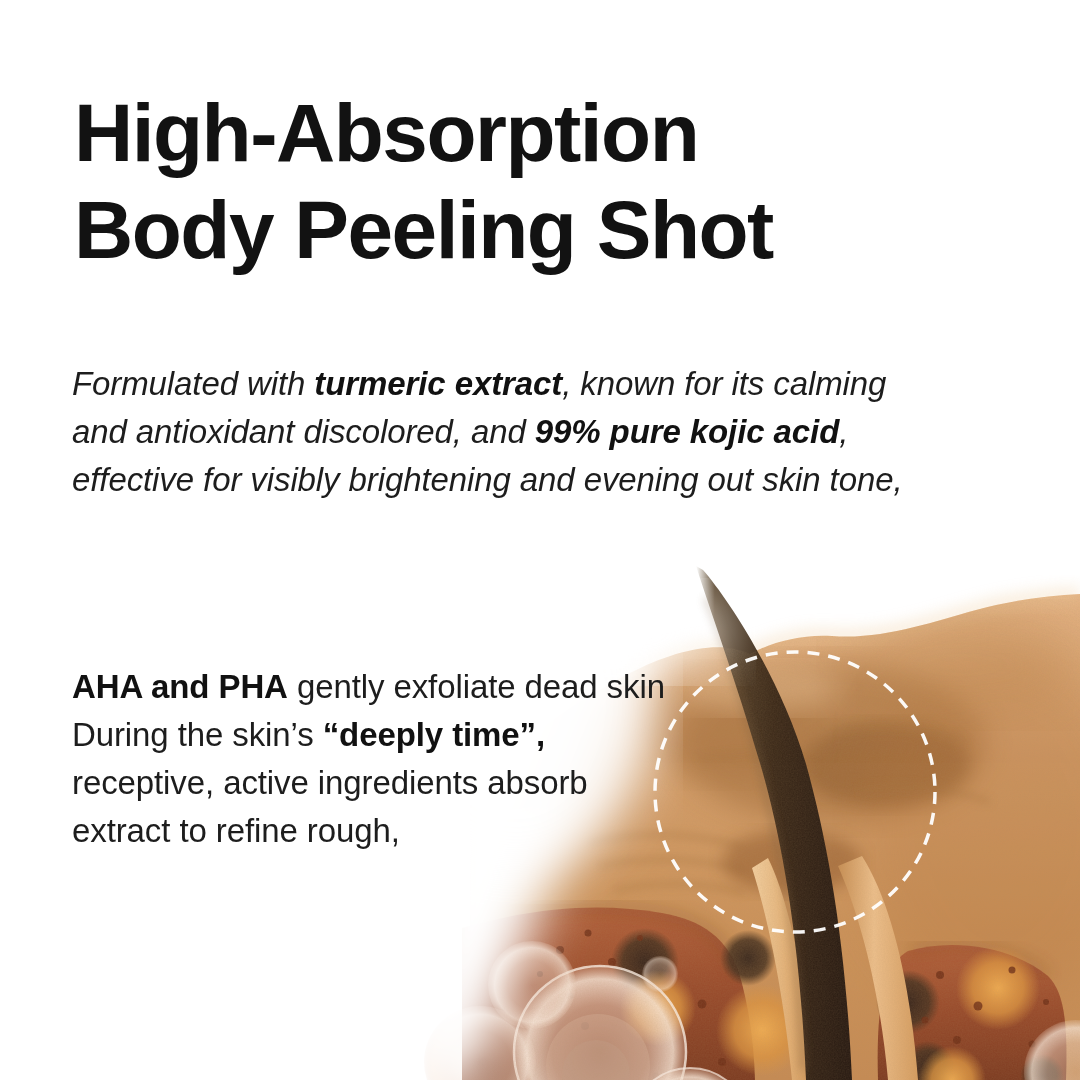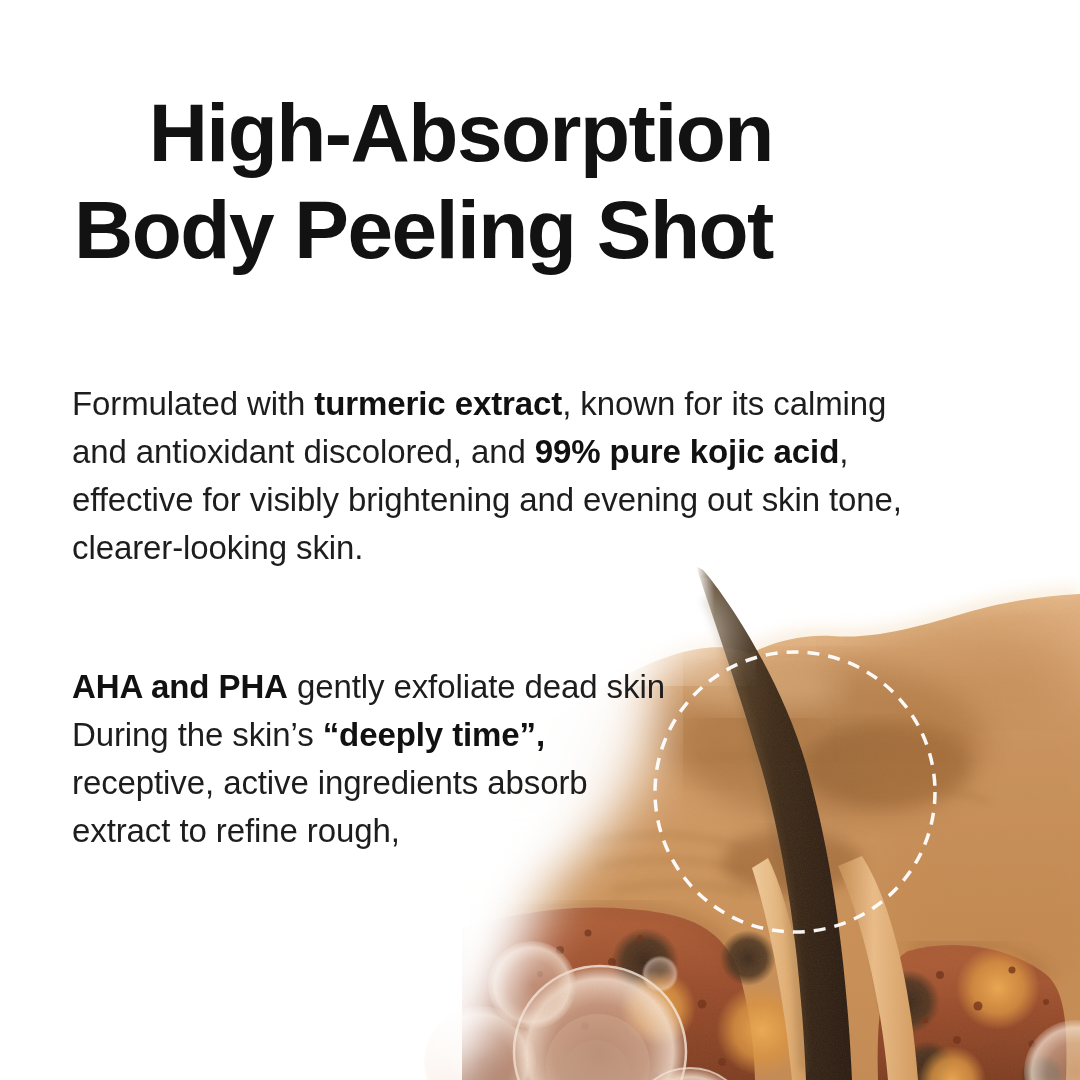--- a/index.html
+++ b/index.html
@@ -6,32 +6,31 @@
   .canvas {
     position:relative; width:1080px; height:1080px; overflow:hidden;
     background:#ffffff; font-family:"Liberation Sans", sans-serif;
   }
   .illus { position:absolute; left:0; top:0; width:1080px; height:1080px; }
   .text-layer { position:absolute; left:0; top:0; width:1080px; height:1080px; pointer-events:none; }
   .title {
     position:absolute; left:74px; top:84px;
     font-size:82px; line-height:97px; font-weight:800; letter-spacing:-1.5px;
     color:#121212;
-    text-align:right;
   }
   .subtitle {
     position:absolute; left:76px; top:286px;
     font-size:34px; font-weight:700; letter-spacing:0.2px; color:#151515;
   }
   .para {
     position:absolute; left:72px;
     font-size:33px; line-height:48px; color:#1d1d1d; letter-spacing:-0.1px;
   }
   .para b { font-weight:700; color:#111; }
-  .p1 { top:380px; }
+  .p1 { top:360px;font-style:italic; }
   .p2 { top:663px; }
   .line { white-space:nowrap; }
 </style>
 </head>
 <body>
 
 <div class="canvas">
 
   <svg class="illus" viewBox="0 0 1080 1080" aria-hidden="true">
     <defs>
@@ -201,21 +200,20 @@
 
   <div class="text-layer">
     <h1 class="title" style="margin:0">
       <span style="display:block">High-Absorption</span>
       <span style="display:block">Body Peeling Shot</span>
     </h1>
     <div class="para p1">
         <div class="line"><span>Formulated with </span><b>turmeric extract</b><span>, known for its calming</span></div>
         <div class="line"><span>and antioxidant discolored, and </span><b>99% pure kojic acid</b><span>,</span></div>
         <div class="line"><span>effective for visibly brightening and evening out skin tone,</span></div>
-        <div class="line"><span>clearer-looking skin.</span></div>
       </div>
     <div class="para p2">
         <div class="line"><b>AHA and PHA</b><span> gently exfoliate dead skin</span></div>
         <div class="line"><span>During the skin’s </span><b>“deeply time”,</b></div>
         <div class="line"><span>receptive, active ingredients absorb</span></div>
         <div class="line"><span>extract to refine rough,</span></div>
       </div>
   </div>
 </div>
 

